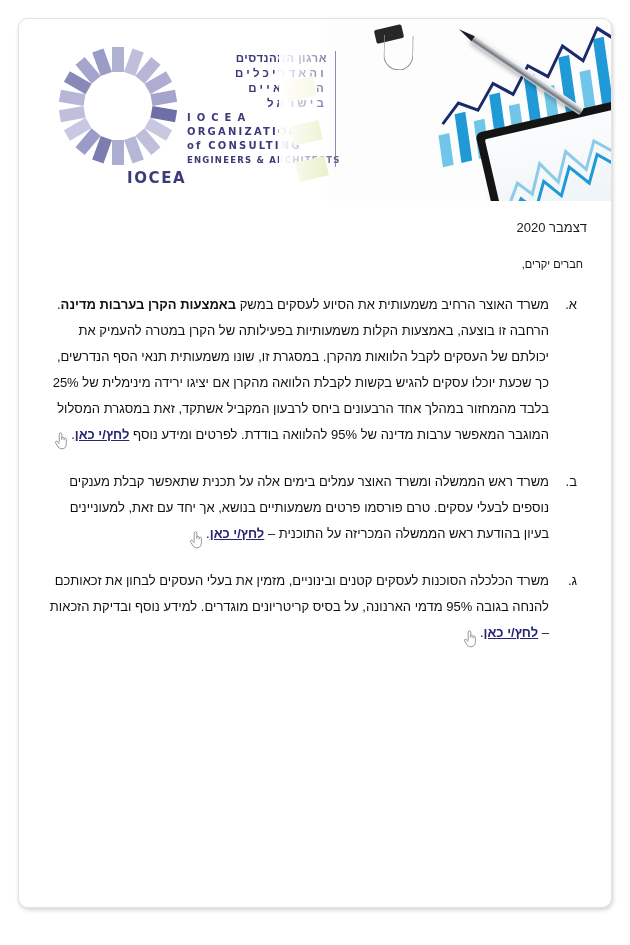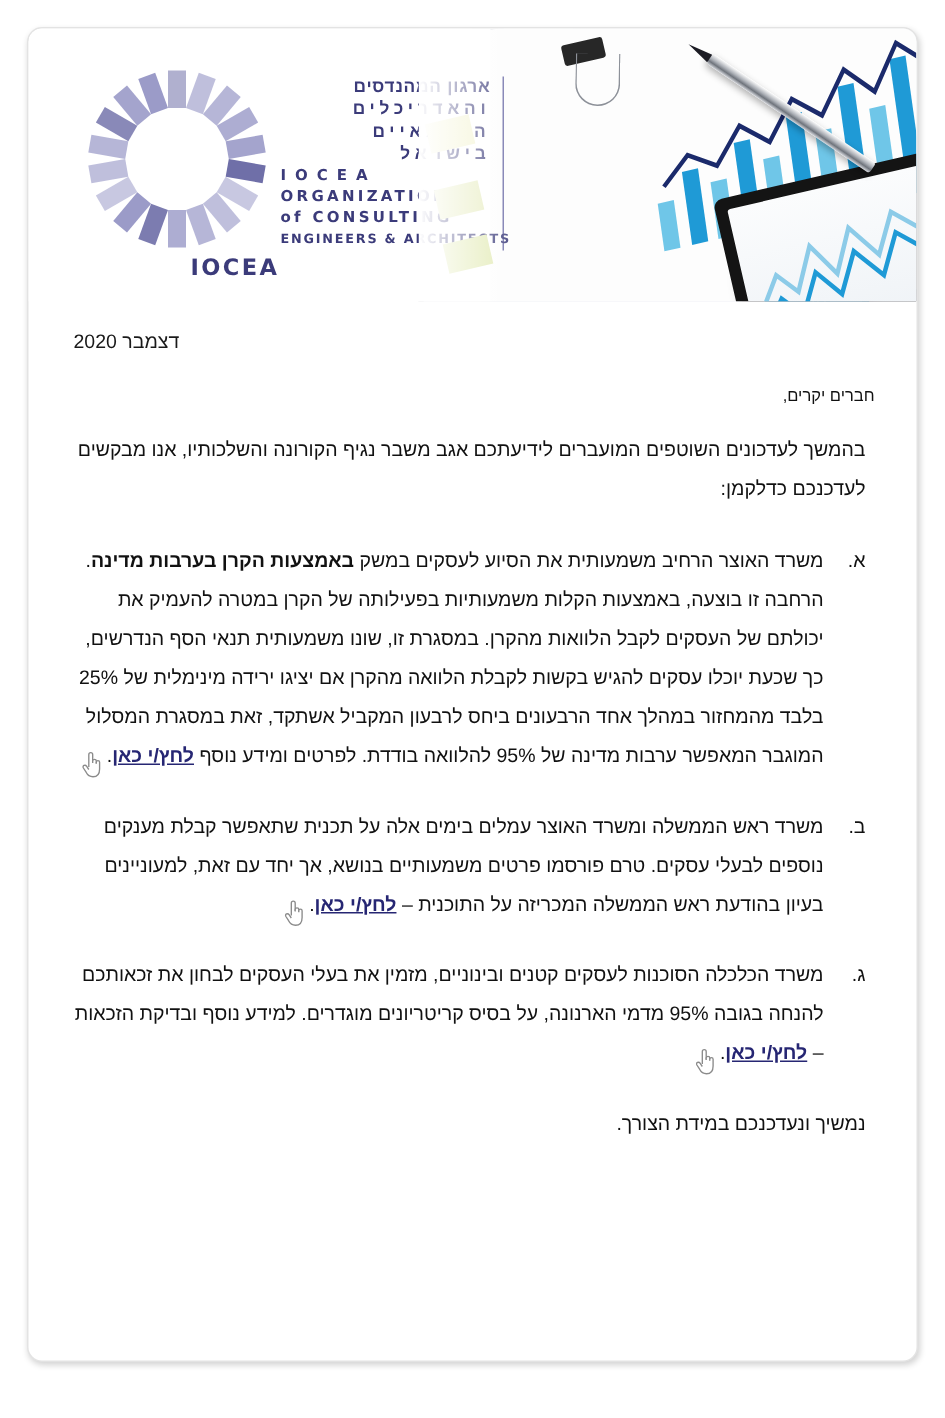--- a/index.html
+++ b/index.html
@@ -240,21 +240,21 @@
 
   
   .body-wrap {
     padding: 0 24px;
     direction: rtl;
     text-align: right;
     color: #111111;
   }
   .date {
     direction: rtl;
-    text-align: left;
+    text-align: right;
     font-size: 13px;
     color: #1a1a1a;
     margin: 19px 0 0 0;
     padding-left: 6px;
   }
   .greeting {
     font-size: 11px;
     font-weight: normal;
     margin: 23px 4px 0 0;
   }
@@ -406,21 +406,20 @@
       <div class="iocea">IOCEA</div>
     </div>
   </div>
 
   <div class="body-wrap">
 
     <div class="date">דצמבר 2020</div>
 
     <div class="greeting">חברים יקרים,</div>
 
-    <div class="intro">בהמשך לעדכונים השוטפים המועברים לידיעתכם אגב משבר נגיף הקורונה והשלכותיו, אנו מבקשים לעדכנכם כדלקמן:</div>
 
     <ol class="items">
 
       <li>
         <span class="marker">א.</span>
         <span>משרד האוצר הרחיב משמעותית את הסיוע לעסקים במשק </span><span class="bold">באמצעות הקרן בערבות מדינה</span><span>. הרחבה זו בוצעה, באמצעות הקלות משמעותיות בפעילותה של הקרן במטרה להעמיק את יכולתם של העסקים לקבל הלוואות מהקרן. במסגרת זו, שונו משמעותית תנאי הסף הנדרשים,  כך שכעת יוכלו עסקים להגיש בקשות לקבלת הלוואה מהקרן אם יציגו ירידה מינימלית של 25% בלבד מהמחזור במהלך אחד הרבעונים ביחס לרבעון המקביל אשתקד, זאת במסגרת המסלול המוגבר המאפשר ערבות מדינה של 95% להלוואה בודדת. לפרטים ומידע נוסף </span><a class="link">לחץ/י כאן</a><span>.</span><span class="hand"><svg viewBox="0 0 15 19" width="15" height="19">
               <g fill="#ffffff" stroke="#8b8b8b" stroke-width="0.9">
                 <path d="M5.2 11.4V3.1c0-.8.6-1.4 1.3-1.4s1.3.6 1.3 1.4v5.3"></path>
                 <path d="M7.8 8.6V7.4c0-.7.6-1.2 1.2-1.2s1.2.5 1.2 1.2v1.6"></path>
                 <path d="M10.2 9.2V8.2c0-.6.5-1.1 1.1-1.1s1.1.5 1.1 1.1v4.4c0 3.2-1.6 5.2-4.4 5.2-2.5 0-3.7-1.2-4.6-3L1.6 12c-.4-.7-.2-1.4.4-1.7.6-.3 1.3-.1 1.7.5l1.5 2.2"></path>
@@ -444,18 +443,17 @@
         <span>משרד הכלכלה הסוכנות לעסקים קטנים ובינוניים, מזמין את בעלי העסקים לבחון את זכאותכם להנחה בגובה 95% מדמי הארנונה, על בסיס קריטריונים מוגדרים. למידע נוסף ובדיקת הזכאות – </span><a class="link">לחץ/י כאן</a><span>.</span><span class="hand"><svg viewBox="0 0 15 19" width="15" height="19">
               <g fill="#ffffff" stroke="#8b8b8b" stroke-width="0.9">
                 <path d="M5.2 11.4V3.1c0-.8.6-1.4 1.3-1.4s1.3.6 1.3 1.4v5.3"></path>
                 <path d="M7.8 8.6V7.4c0-.7.6-1.2 1.2-1.2s1.2.5 1.2 1.2v1.6"></path>
                 <path d="M10.2 9.2V8.2c0-.6.5-1.1 1.1-1.1s1.1.5 1.1 1.1v4.4c0 3.2-1.6 5.2-4.4 5.2-2.5 0-3.7-1.2-4.6-3L1.6 12c-.4-.7-.2-1.4.4-1.7.6-.3 1.3-.1 1.7.5l1.5 2.2"></path>
               </g>
             </svg></span>
       </li>
     </ol>
 
-    <div class="closing-line">נמשיך ונעדכנכם במידת הצורך.</div>
 
 
 
   </div>
 </div>
 
 </body></html>

